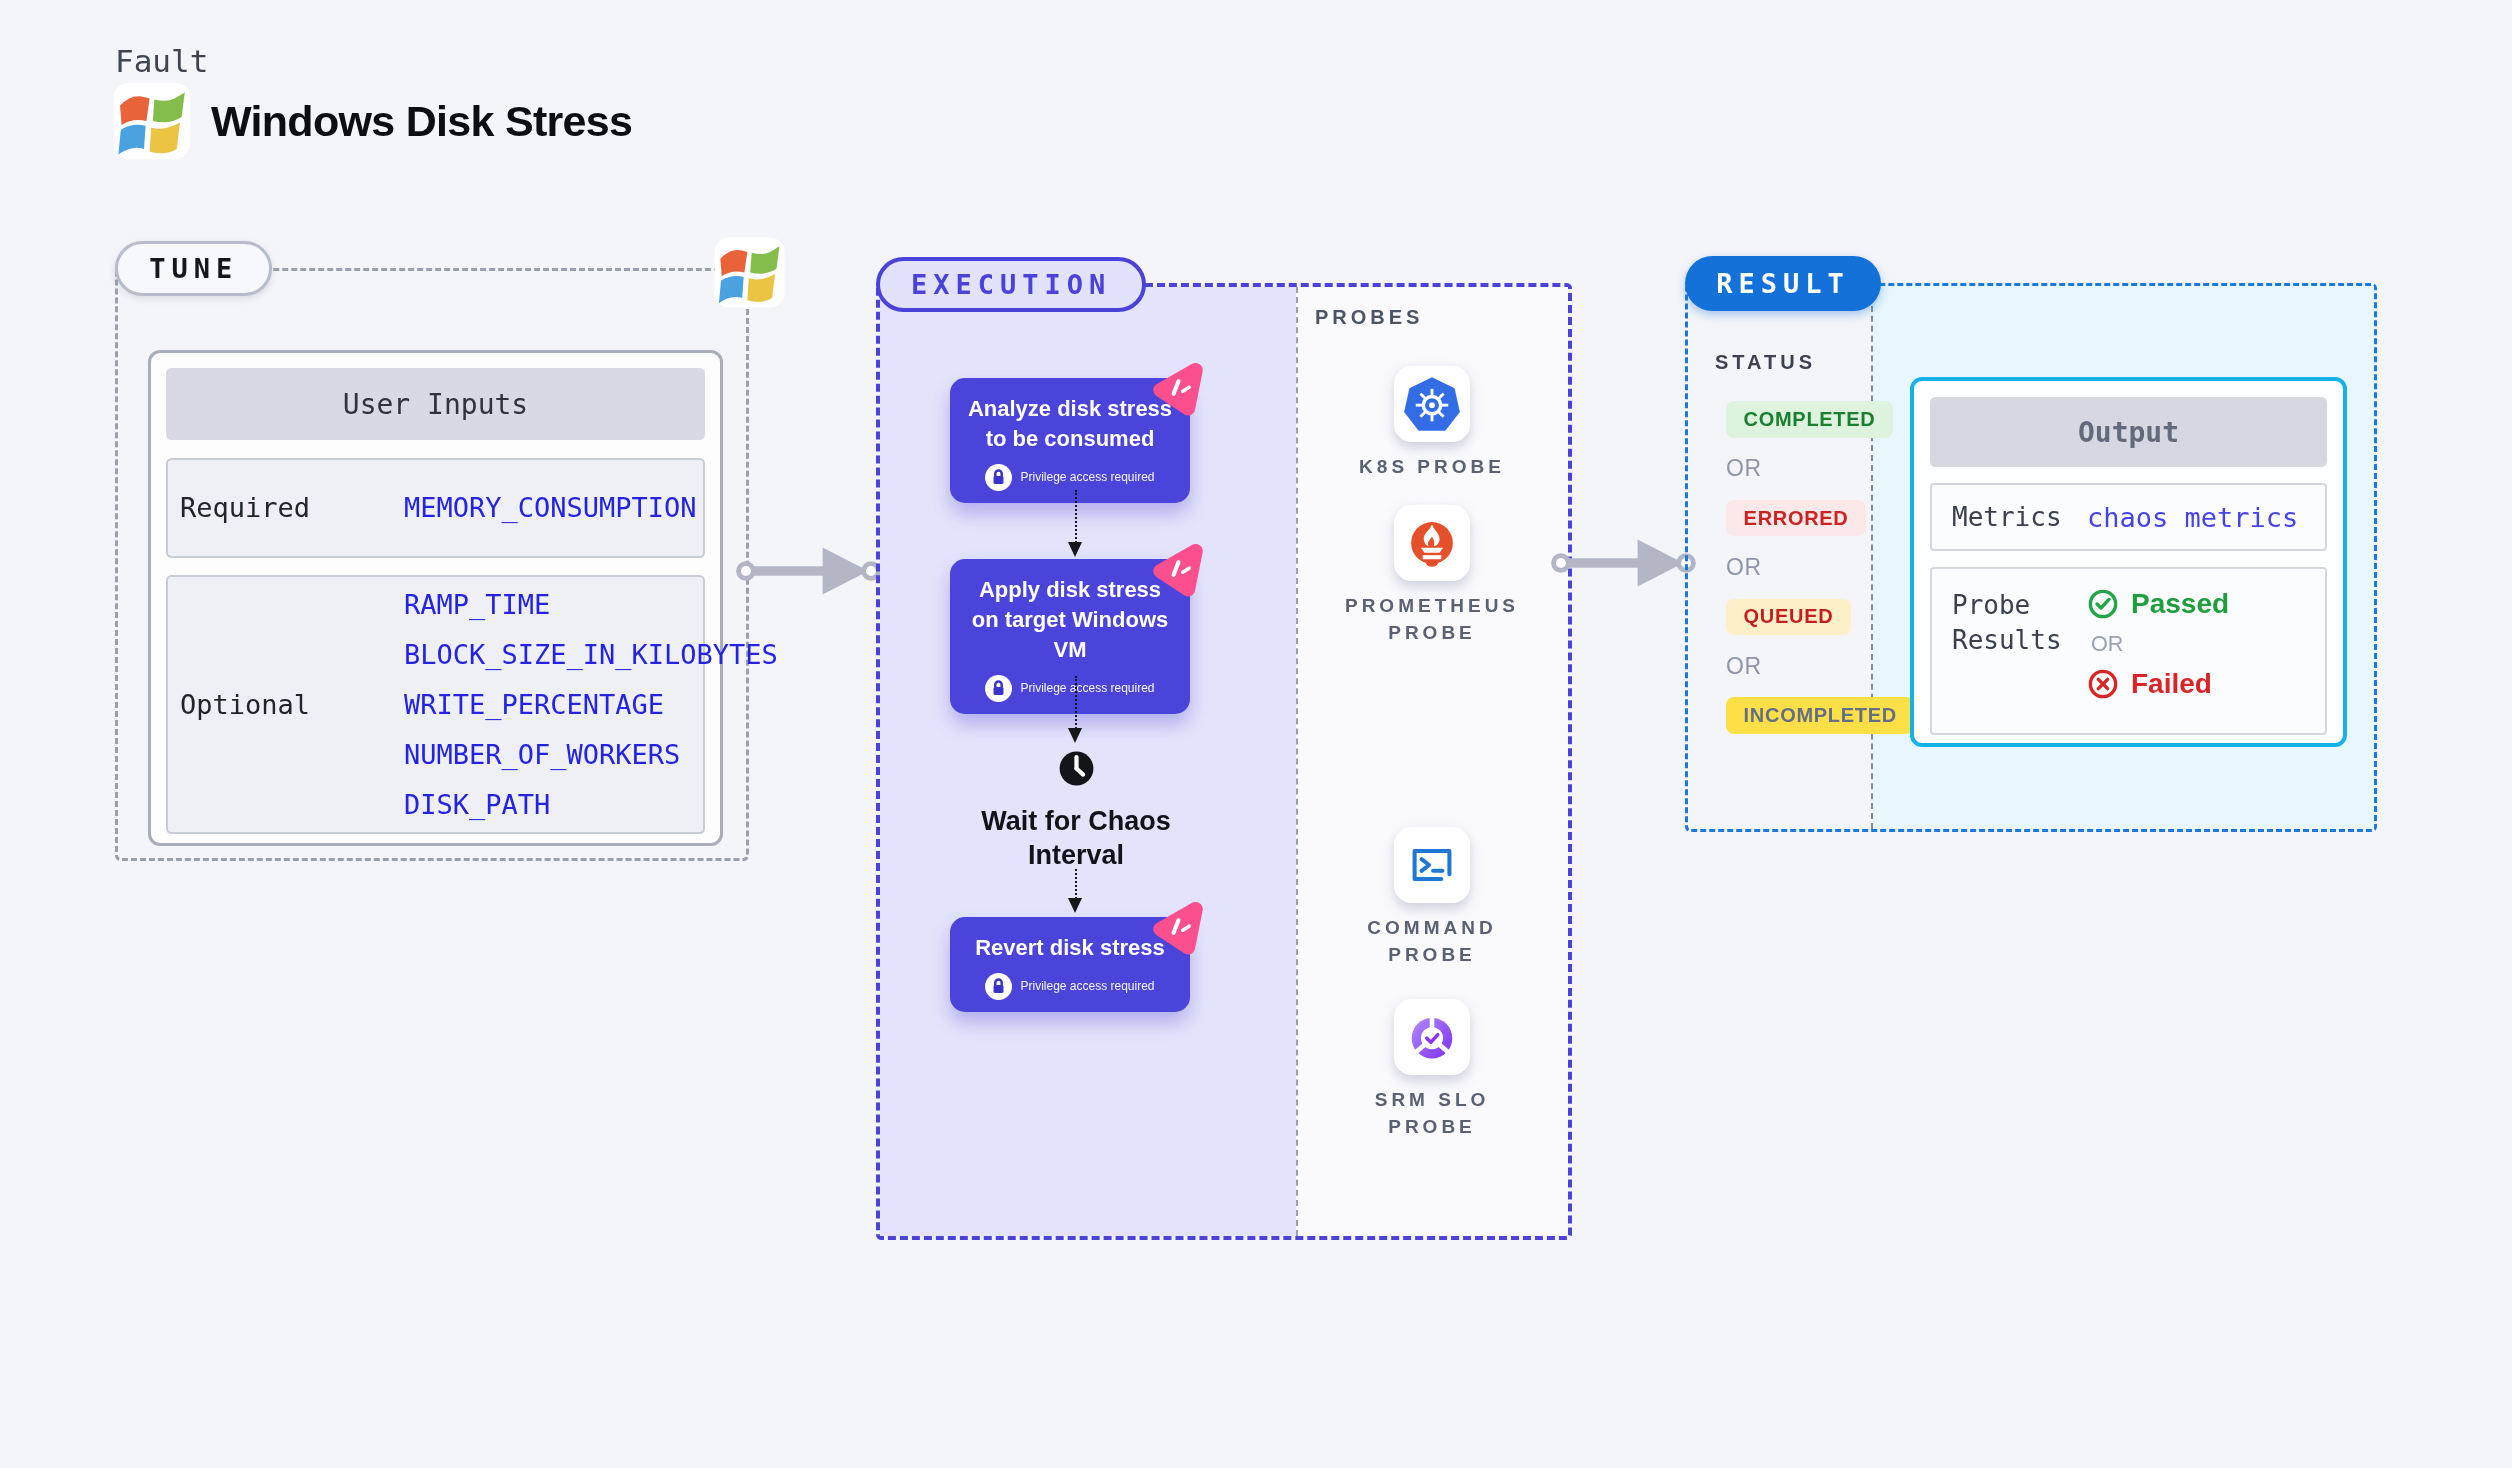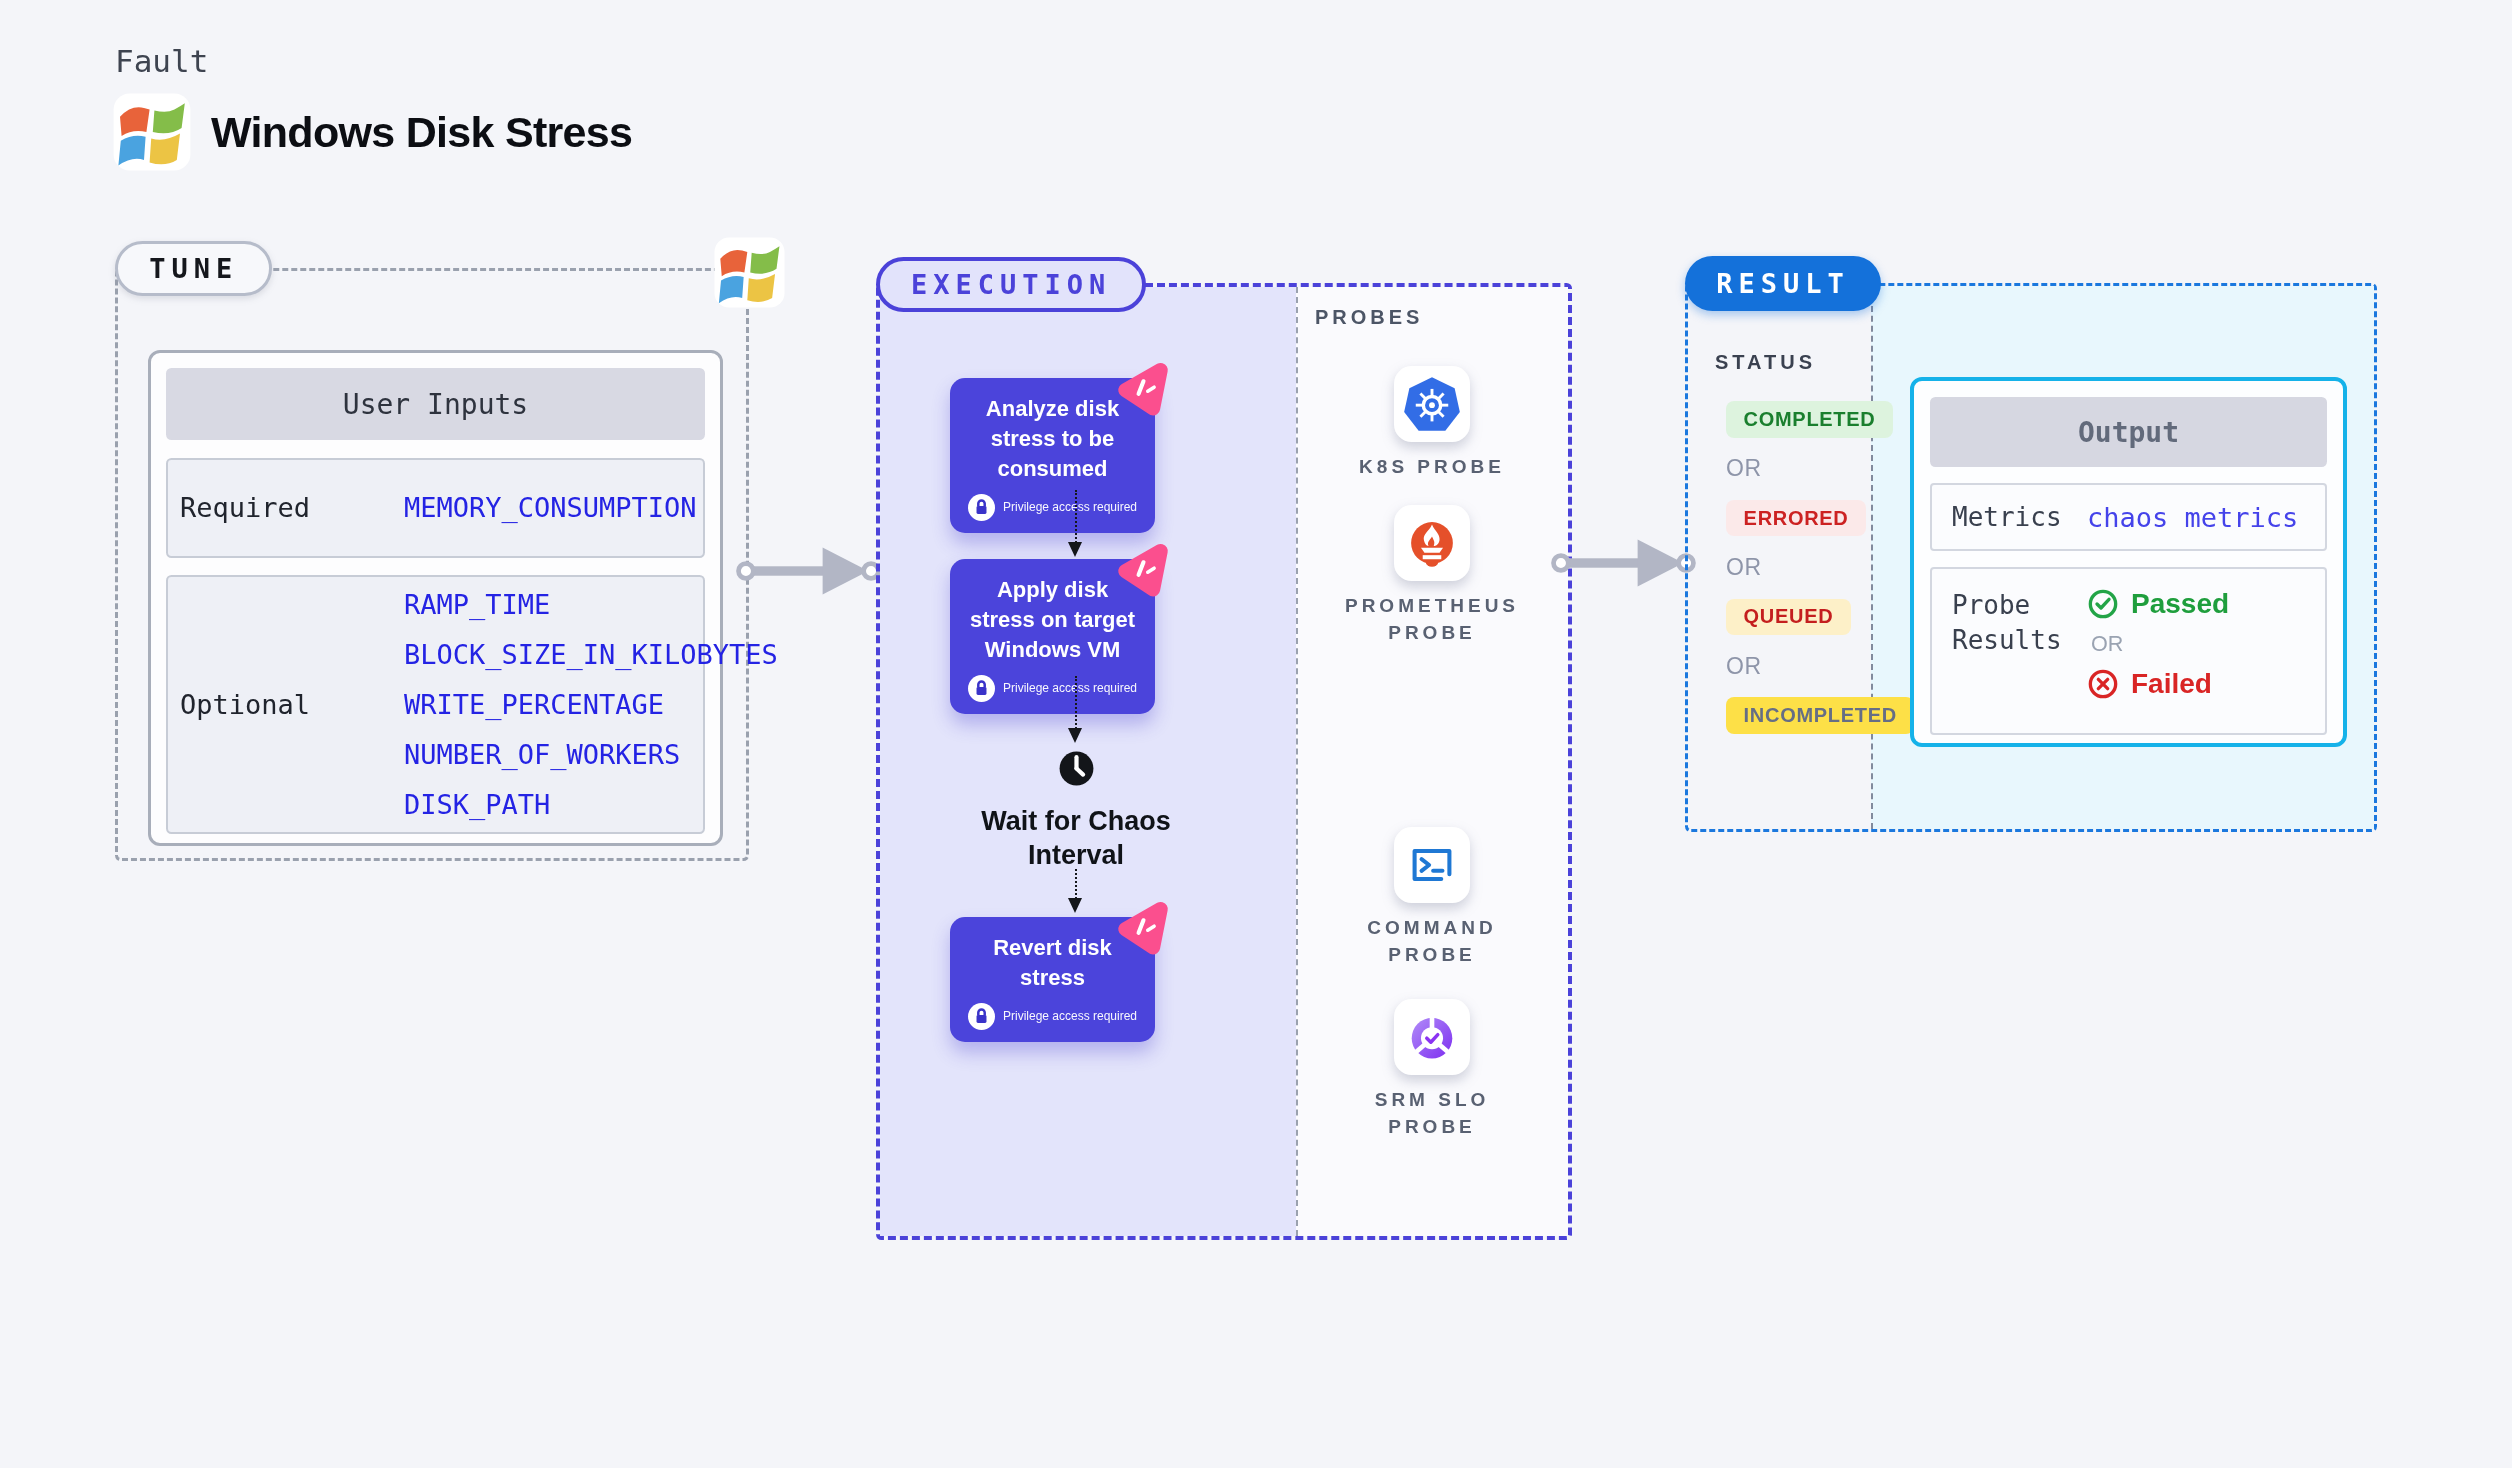--- a/index.html
+++ b/index.html
@@ -2,21 +2,21 @@
 <html style="font-size:10.8px"><head>
 <meta charset="utf-8">
 <style>
   html,body{margin:0;padding:0;background:#f4f5f9;}
   .page{position:relative;width:2512px;height:1468px;background:#f4f5f9;overflow:hidden;
         font-family:"Liberation Sans","DejaVu Sans",sans-serif;margin-left:23px;}
 
   
   .kicker{position:absolute;left:92px;top:43px;font-family:"DejaVu Sans Mono",monospace;
           font-size:31px;font-weight:500;color:#3e4450;}
-  .title-row{position:absolute;left:89px;top:92px;display:flex;align-items:center;gap:19px;}
+  .title-row{position:absolute;left:89px;top:81px;display:flex;align-items:center;gap:19px;}
   .win-logo-big{width:80px;height:80px;}
   .page-title{font-size:43px;font-weight:700;color:#0c0e13;letter-spacing:-0.7px;}
 
   
   .group{position:absolute;border-radius:5.4px;}
   .pill{position:absolute;top:-30px;display:flex;align-items:center;justify-content:center;
         height:55px;border-radius:31px;font-family:"DejaVu Sans Mono",monospace;
         font-weight:bold;font-size:27px;letter-spacing:6px;padding:0 31px;box-sizing:border-box;}
 
   
@@ -41,21 +41,21 @@
 
   
   .arrow{position:absolute;width:149px;height:74px;}
 
   
   .execution{left:853px;top:283px;width:688px;height:949px;border:4px dashed #4b42d9;}
   .exec-left-bg{position:absolute;left:0;top:0;width:416px;height:100%;background:#e3e4fb;}
   .exec-right-bg{position:absolute;left:416px;top:0;right:0;height:100%;background:#fafafd;}
   .exec-sep{position:absolute;left:416px;top:0;height:100%;width:0;border-left:2.7px dashed #9aa1ae;}
   .exec-pill{left:-4px;background:#e2e3fb;border:4px solid #4b42d9;color:#4b42d9;}
-  .step-card{position:absolute;left:70px;width:205px;background:#4b44db;border-radius:15px;
+  .step-card{position:absolute;left:70px;width:240px;background:#4b44db;border-radius:15px;
              color:#fff;text-align:center;box-sizing:border-box;padding:16px 13.5px 12px;
              box-shadow:0 10.8px 17.6px rgba(70,60,210,.30);}
   .step-title{font-size:22px;font-weight:700;line-height:30px;}
   .priv{margin-top:9.5px;display:flex;align-items:center;justify-content:center;gap:8px;}
   .priv-text{font-size:12px;font-weight:500;color:rgba(255,255,255,.96);}
   .lock-badge{width:27px;height:27px;flex:0 0 27px;}
   .pink-badge{position:absolute;right:-19px;top:-19px;width:59px;height:59px;transform:rotate(6deg);}
   .connector{position:absolute;width:0;border-left:2.7px dotted #15171b;}
   .connector::after{content:"";position:absolute;left:-8.8px;bottom:-13.5px;width:0;height:0;
                     border-left:7.4px solid transparent;border-right:7.4px solid transparent;

